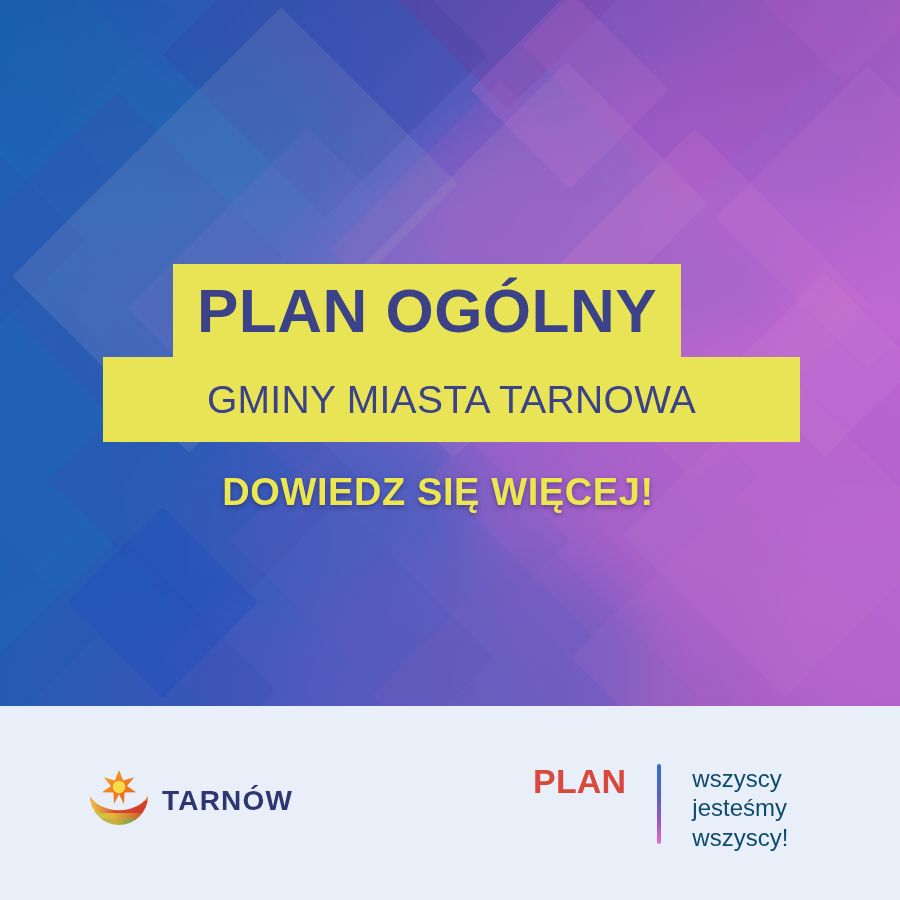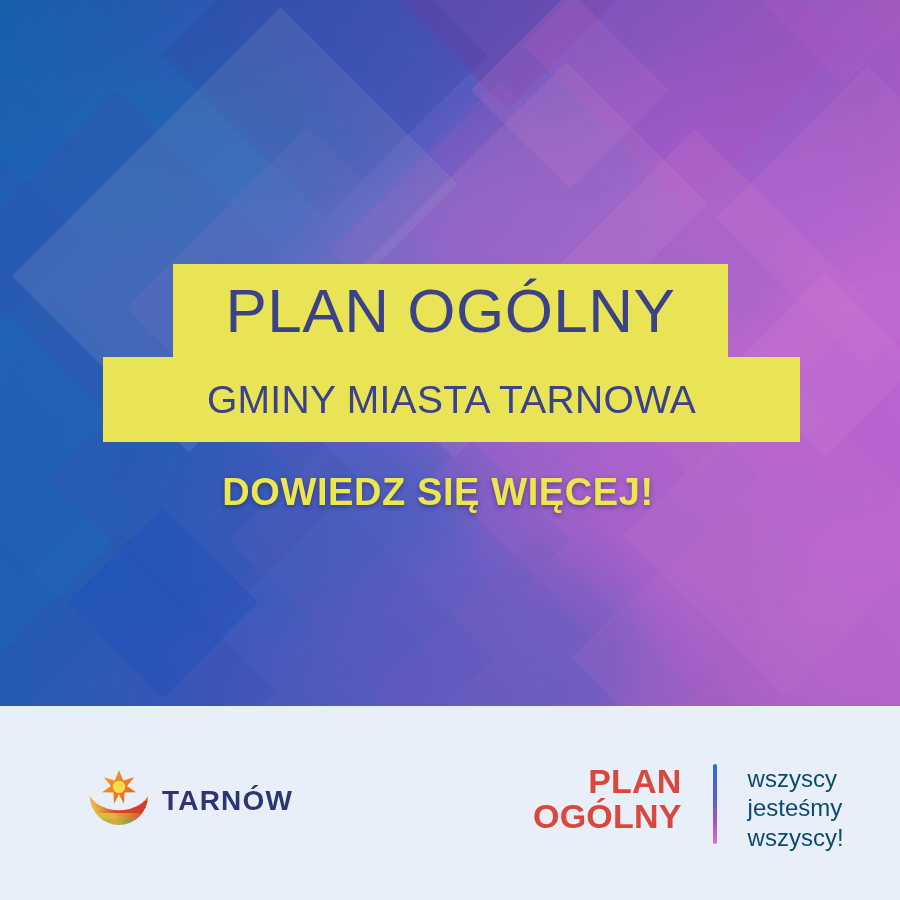--- a/index.html
+++ b/index.html
@@ -81,26 +81,26 @@
     background: #e8e455;
     color: #3b4288;
     display: block;
     box-sizing: border-box;
     white-space: nowrap;
   }
   .banner-1 {
     position: absolute;
     left: 173px;
     top: 0px;
-    width: 555px;
+    width: 508px;
     height: 93px;
     line-height: 93px;
     text-align: center;
     font-size: 62px;
-    font-weight: 400;
+    font-weight: 700;
     letter-spacing: 0.5px;
   }
   .banner-2 {
     position: absolute;
     left: 103px;
     top: 93px;
     width: 697px;
     height: 85px;
     line-height: 85px;
     text-align: center;
@@ -302,21 +302,20 @@
           <rect x="0" y="51" width="62" height="14" fill="url(#stripe5)"></rect>
         </g>
       </svg>
     </span>
     <span class="tarnow-word">TARNÓW</span>
   </div>
 
   <div class="po-logo">
     <div class="po-words">
       <div>PLAN</div>
-      <div>OGÓLNY</div>
     </div>
     <div class="po-divider"></div>
     <div class="po-tagline">
       <div>wszyscy</div>
       <div>jesteśmy</div>
       <div>wszyscy!</div>
     </div>
   </div>
 
 </div>

